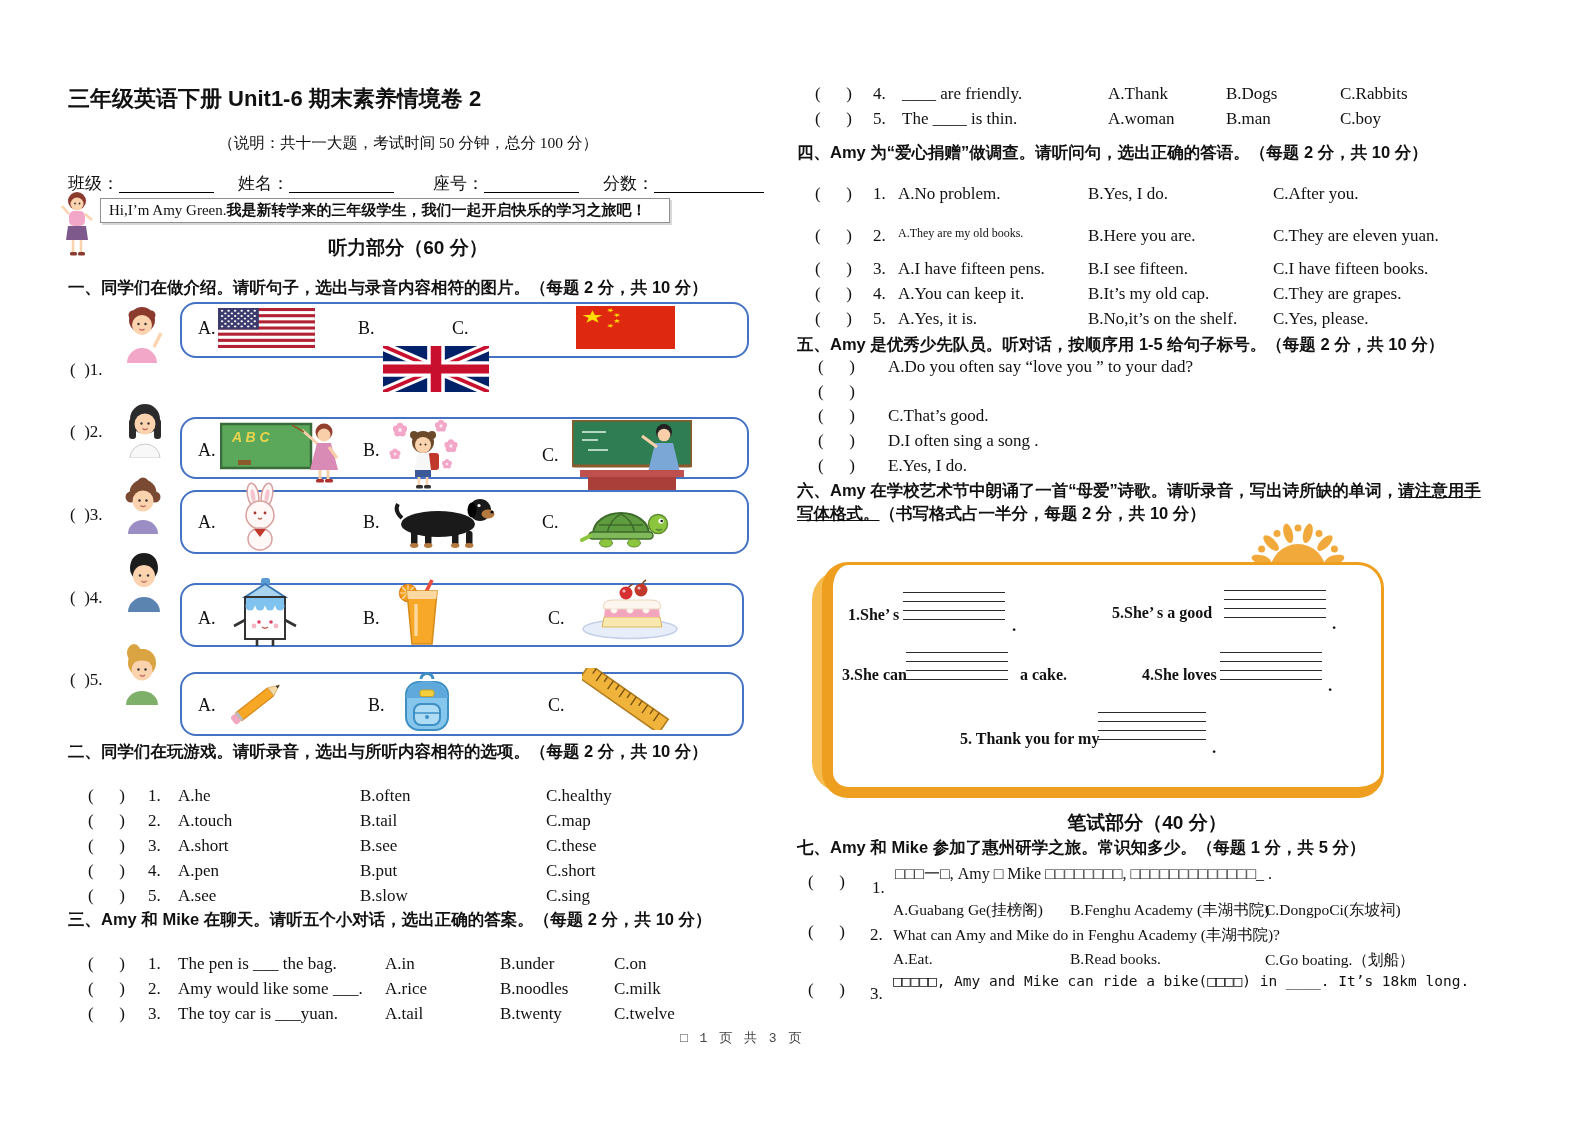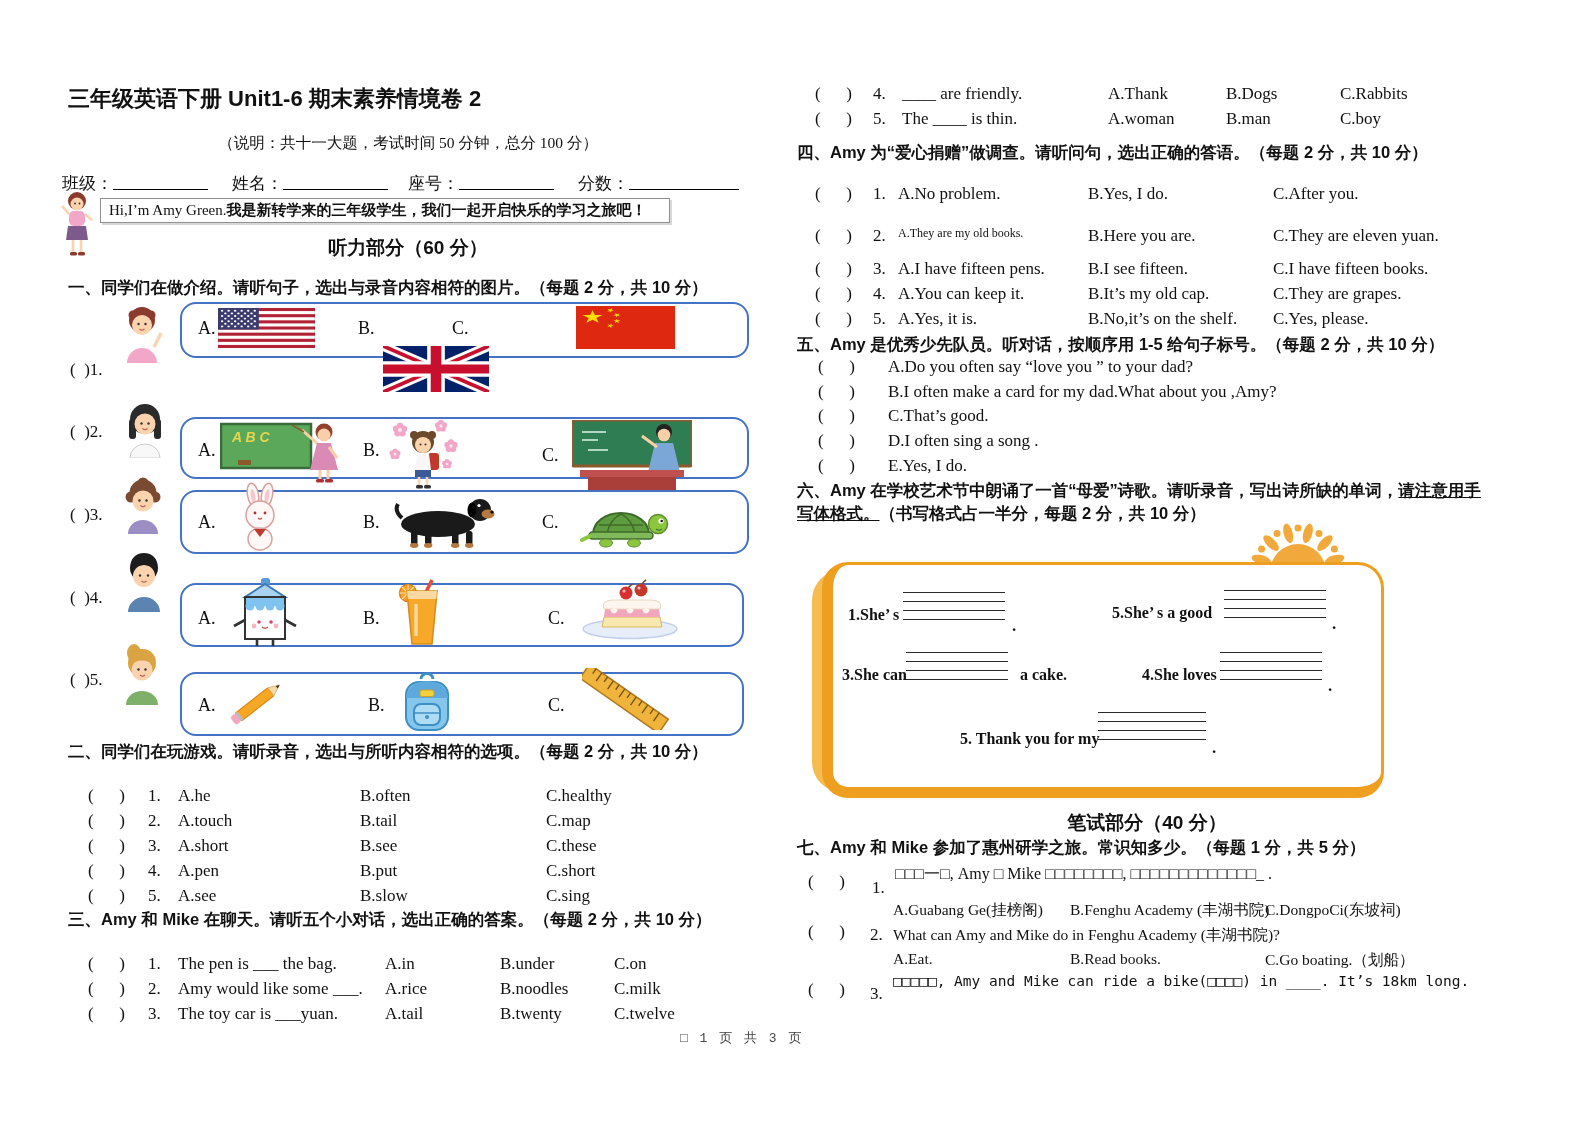--- a/index.html
+++ b/index.html
@@ -36,26 +36,26 @@
   .mono{font-family:"DejaVu Sans Mono","Liberation Mono",monospace;font-size:14.5px;line-height:1.55}
   .ftr{font-size:13px;color:#454545;letter-spacing:2px;font-family:Liberation Mono, monospace}
   svg{display:block}
 </style>
 </head>
 <body>
 
 <div class="abs hd" style="left:68px;top:84px;font-size:22px">三年级英语下册 Unit1-6 期末素养情境卷 2</div>
 <div class="abs" style="left:68px;top:133px;width:680px;text-align:center;font-size:15.5px">（说明：共十一大题，考试时间 50 分钟，总分 100 分）</div>
 
-<div class="abs" style="left:62px;top:172px;width:710px;display:flex;align-items:flex-start">
+<div class="abs" style="left:68px;top:172px;width:710px;display:flex;align-items:center">
   <span class="fldlbl">班级：</span>
     <span class="blank" style="width:95px"></span>
   <span class="fldlbl" style="margin-left:24px">姓名：</span>
     <span class="blank" style="width:105px"></span>
-  <span class="fldlbl" style="margin-left:20px">座号：</span>
+  <span class="fldlbl" style="margin-left:39px">座号：</span>
     <span class="blank" style="width:95px"></span>
   <span class="fldlbl" style="margin-left:24px">分数：</span>
     <span class="blank" style="width:110px"></span>
 </div>
 
 <span class="abs" style="left:58px;top:192px">
   <svg width="38" height="70" viewBox="0 0 38 70">
     <circle cx="19" cy="9" r="9" fill="#8B3A2E"></circle>
       <circle cx="19" cy="12" r="6.5" fill="#FBD3AE"></circle>
     <circle cx="17" cy="11.5" r="0.9" fill="#333"></circle>
@@ -531,21 +531,20 @@
     <span class="pc">C.Yes, please.</span>
   </div>
 
 <div class="abs sec" style="left:797px;top:333px;width:700px">五、Amy 是优秀少先队员。听对话，按顺序用 1-5 给句子标号。（每题 2 分，共 10 分）</div>
 <div class="row s5row" style="top:357px">
     <span class="p0 paren">(      )</span>
     <span class="pt">A.Do you often say “love you ” to your dad?</span>
   </div>
 <div class="row s5row" style="top:382px">
     <span class="p0 paren">(      )</span>
-    <span class="pt">B.I often make a card for my dad.What about you ,Amy?</span>
   </div>
 <div class="row s5row" style="top:406px">
     <span class="p0 paren">(      )</span>
     <span class="pt">C.That’s good.</span>
   </div>
 <div class="row s5row" style="top:431px">
     <span class="p0 paren">(      )</span>
     <span class="pt">D.I often sing a song .</span>
   </div>
 <div class="row s5row" style="top:456px">

